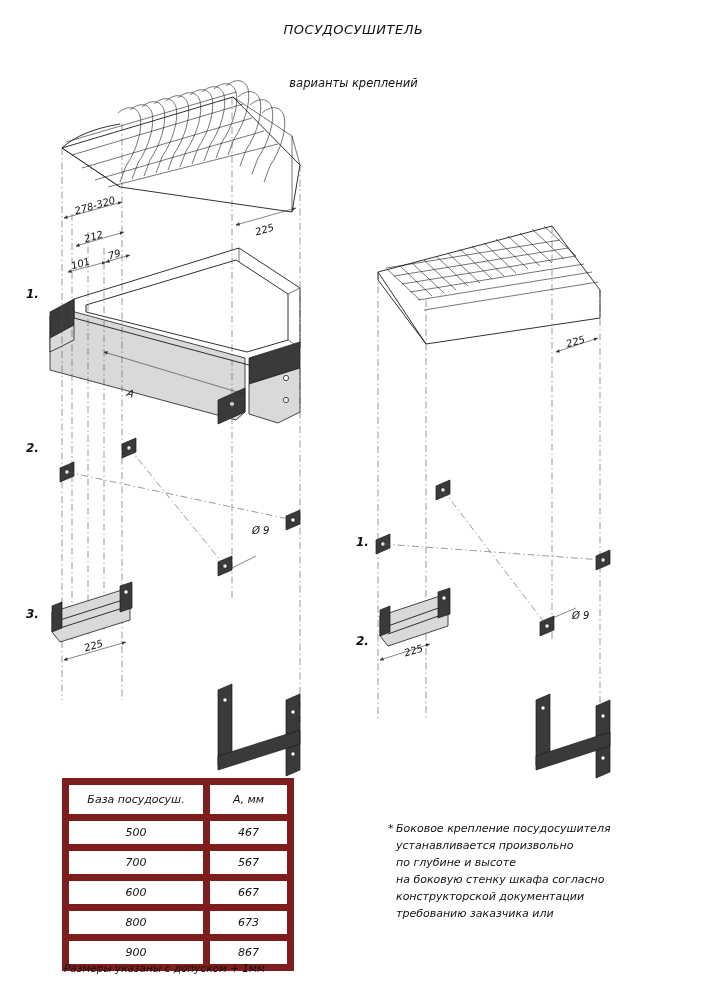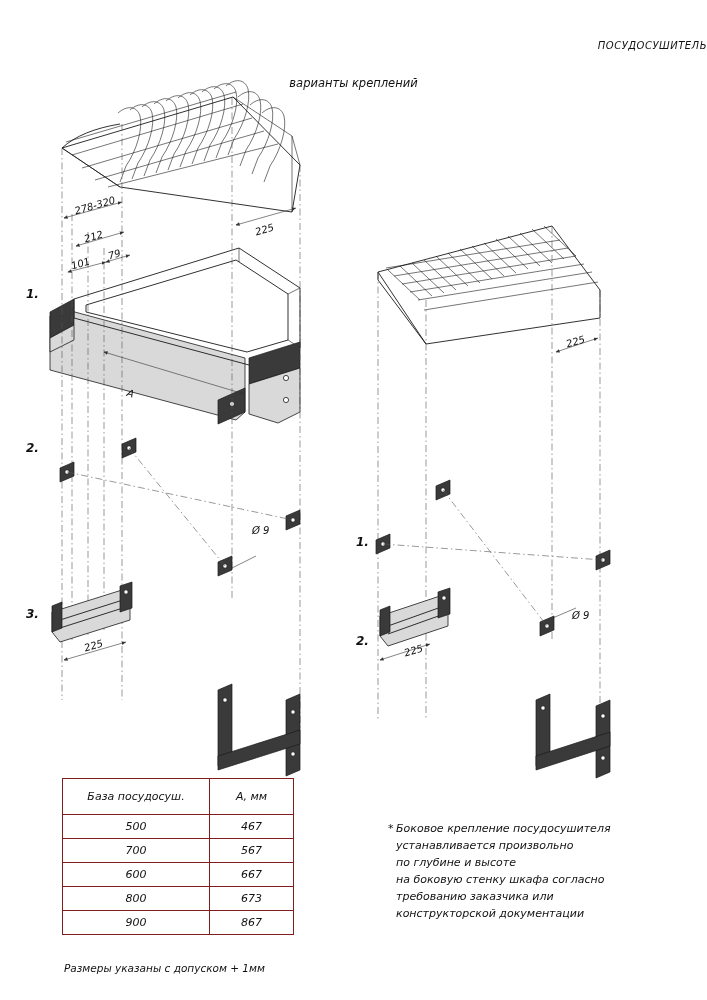--- a/index.html
+++ b/index.html
@@ -20,24 +20,24 @@
   }
   .svg-layer {
     position: absolute;
     left: 0; top: 0;
     width: 707px;
     height: 1000px;
   }
   .title {
     position: absolute;
     left: 0; right: 0;
-    top: 40px;
-    text-align: right;
-    font-style: italic;
-    font-size: 10px;
+    top: 22px;
+    text-align: center;
+    font-style: italic;
+    font-size: 13px;
     letter-spacing: 0.5px;
   }
   .subtitle {
     position: absolute;
     left: 0; right: 0;
     top: 76px;
     text-align: center;
     font-style: italic;
     font-size: 11.5px;
   }
@@ -57,21 +57,21 @@
   table.spec {
     position: absolute;
     left: 62px;
     top: 778px;
     width: 232px;
     border-collapse: collapse;
     font-style: italic;
     font-size: 11px;
   }
   table.spec th, table.spec td {
-    border: 1px solid #7f1d1d;
+    border: 7px solid #7f1d1d;
     text-align: center;
     padding: 5px 2px;
     font-weight: normal;
   }
   table.spec th { height: 36px; }
   table.spec td { height: 23px; }
   table.spec .col-a { width: 84px; }
   .table-note {
     position: absolute;
     left: 64px;
@@ -355,17 +355,17 @@
   </table>
 
   <div class="table-note">Размеры указаны с допуском + 1мм</div>
 
   <div class="side-note">
     <span class="star">*</span>
     <div>Боковое крепление посудосушителя</div>
     <div>устанавливается произвольно</div>
     <div>по глубине и высоте</div>
     <div>на боковую стенку шкафа согласно</div>
+    <div>конструкторской документации</div>
     <div>требованию заказчика или</div>
-    <div>конструкторской документации</div>
   </div>
 
 </div>
 
 </body></html>

